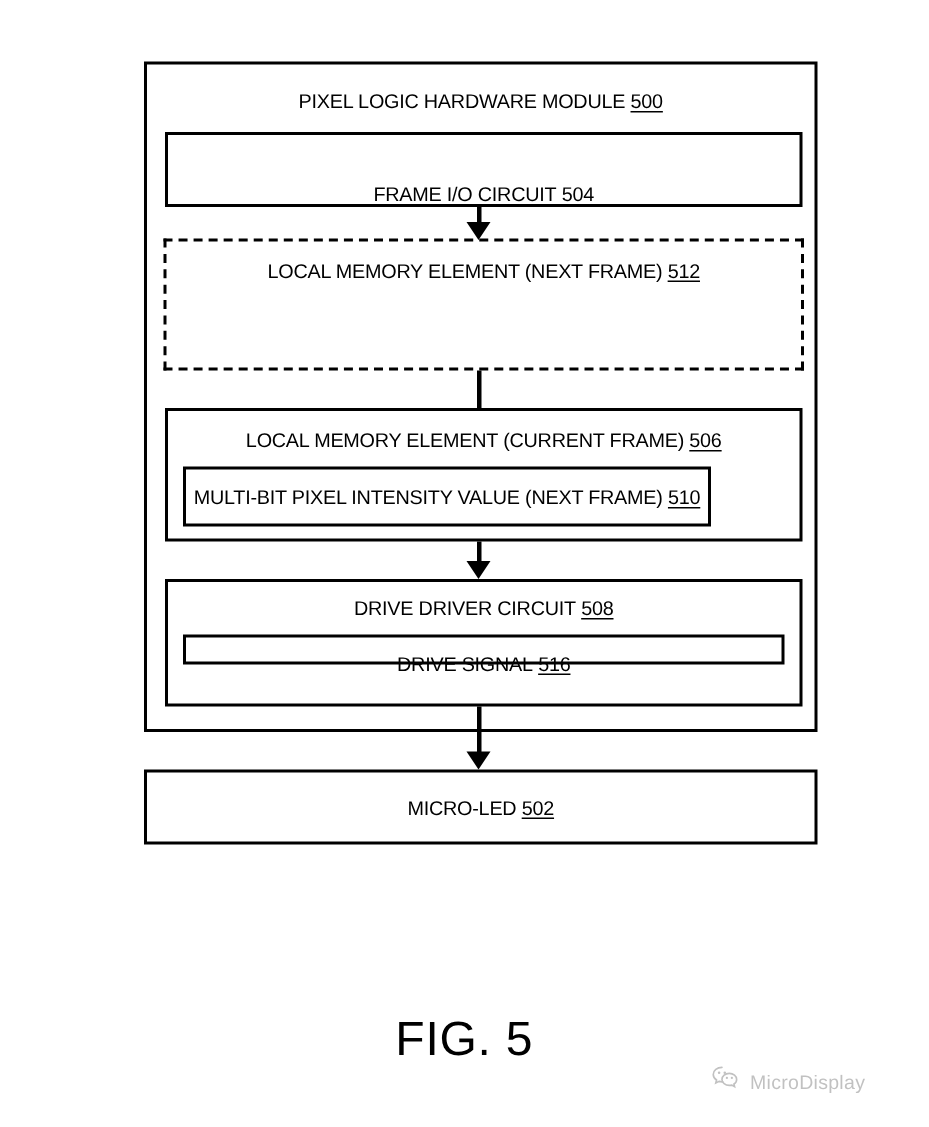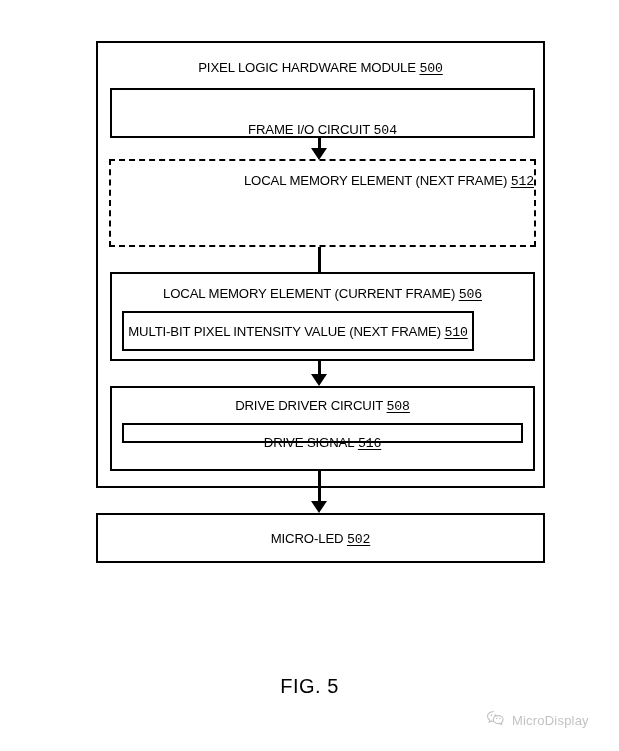--- a/index.html
+++ b/index.html
@@ -43,21 +43,20 @@
     width: 100%;
     text-align: center;
     font-size: 13.2px;
     letter-spacing: -0.15px;
     white-space: nowrap;
     line-height: 1;
   }
   .ref {
     text-decoration: underline;
     text-underline-offset: 1.5px;
-    font-family: Liberation Mono, monospace;
   }
 
   
   #module-500 {
     left: 96px;
     top: 41px;
     width: 449px;
     height: 447px;
   }
   #module-500 > .blk-label { top: 18px; }
@@ -71,21 +70,21 @@
   }
   #block-504 > .blk-label { top: 17px; margin-top: 16px; }
 
   
   #block-512 {
     left: 109px;
     top: 159px;
     width: 427px;
     height: 88px;
   }
-  #block-512 > .blk-label { top: 13px; text-align: right; }
+  #block-512 > .blk-label { top: 13px; }
 
   
   #block-514 {
     left: 122px;
     top: 197px;
     width: 401px;
     height: 40px;
   }
   #block-514 > .blk-label { top: 12px; }
 
@@ -164,29 +163,29 @@
   #conn-508-502 { top: 471px; height: 32px; }
   #arrow-508-502 { top: 501px; }
 
   
   #fig-caption {
     position: absolute;
     left: 0;
     top: 676px;
     width: 619px;
     text-align: center;
-    font-size: 20px;
+    font-size: 32px;
     letter-spacing: 0.5px;
     line-height: 1;
   }
 
   
   #watermark {
     position: absolute;
-    left: 486px;
+    left: 474px;
     top: 710px;
     display: flex;
     align-items: center;
     gap: 7px;
     opacity: 0.42;
   }
   #watermark .wm-text {
     font-size: 13px;
     color: #6d6d6d;
     letter-spacing: 0.2px;

